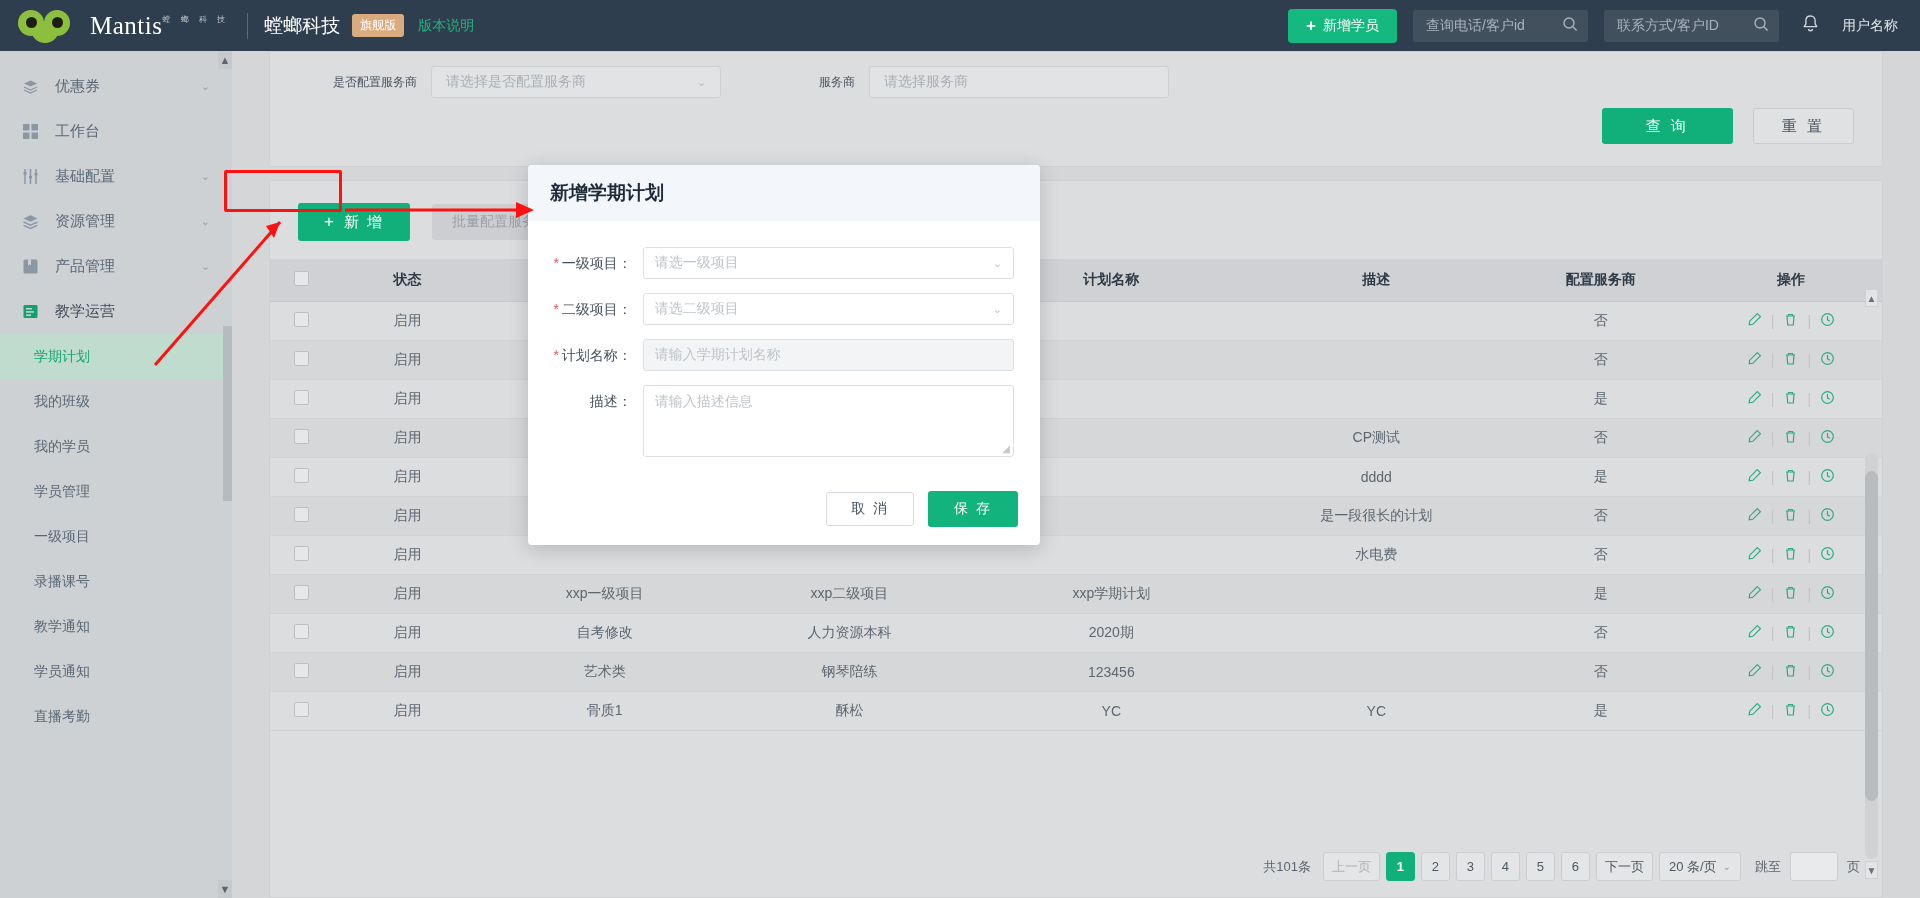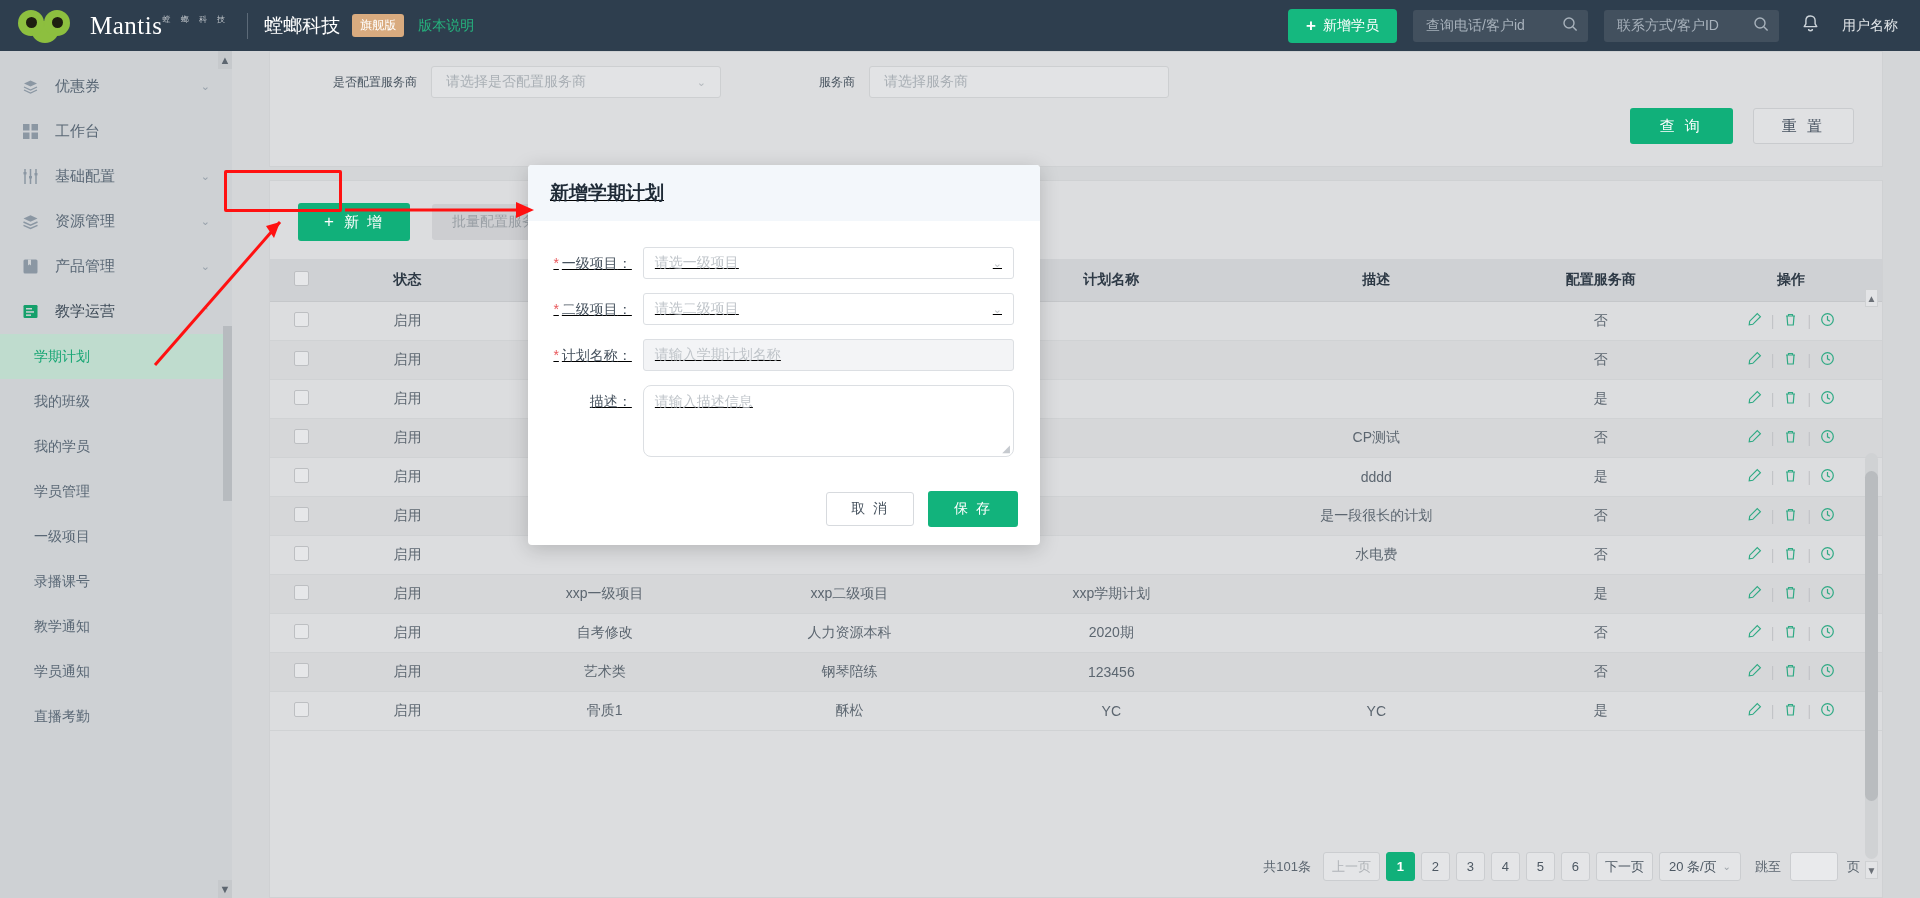--- a/index.html
+++ b/index.html
@@ -95,21 +95,21 @@
     margin-left: 14px; height: 32px; background: #e2e3e5; border: 1px solid #cdcfd1;
     border-radius: 3px; display: flex; align-items: center; padding: 0 14px;
     color: #a9afb5; font-size: 14px;
   }
   .f-field.w1 { width: 290px; }
   .f-field.w2 { width: 300px; }
   .f-field .caret { margin-left: auto; color: #b3b8bd; font-size: 11px; }
   .f-buttons { position: absolute; right: 28px; top: 56px; display: flex; align-items: center; }
   .btn-primary {
     background: #11b07a; color: #fff; border: none; border-radius: 3px;
-    height: 36px; padding: 0 30px; font-size: 15px; letter-spacing: 3px;
+    height: 36px; padding: 0 44px; font-size: 15px; letter-spacing: 3px;
     cursor: pointer; font-family: inherit;
   }
   .btn-ghost {
     margin-left: 20px; background: #e0e1e3; color: #465260; border: 1px solid #c9cbce;
     border-radius: 3px; height: 36px; padding: 0 28px; font-size: 15px; letter-spacing: 3px;
     cursor: pointer; font-family: inherit;
   }
 
   .table-panel {
     position: absolute; left: 37px; top: 129px; width: 1614px; height: 718px;
@@ -178,21 +178,20 @@
     position: absolute; right: 4px; width: 13px; height: 18px; background: #e3e4e6;
     border: 1px solid #cfd1d3; display: flex; align-items: center; justify-content: center;
     font-size: 10px; color: #6b7077; cursor: pointer;
   }
 
   
   .modal {
     position: absolute; left: 528px; top: 165px; width: 512px; height: 380px;
     background: #fff; border-radius: 4px; box-shadow: 0 4px 20px rgba(0,0,0,.18);
     z-index: 40;
-    text-decoration: underline;
   }
   .modal-head {
     height: 56px; background: #f3f7fb; border-radius: 4px 4px 0 0;
     display: flex; align-items: center; padding-left: 22px;
     font-size: 19px; font-weight: bold; color: #1f2b37;
   }
   .modal-body { padding: 26px 26px 0 0; }
   .fm-row { display: flex; align-items: flex-start; margin-bottom: 14px; }
   .fm-label {
     width: 108px; text-align: right; font-size: 14px; color: #46525e;
@@ -201,21 +200,21 @@
   .fm-label .req { color: #e8565a; margin-right: 3px; }
   .fm-input {
     margin-left: 11px; width: 385px; height: 32px; border: 1px solid #dcdfe3;
     border-radius: 3px; background: #fff; display: flex; align-items: center;
     padding: 0 11px; color: #bfc4c9; font-size: 14px;
   }
   .fm-input.filled { background: #f3f4f6; }
   .fm-input .caret { margin-left: auto; color: #c0c4c9; font-size: 11px; }
   .fm-textarea {
     margin-left: 11px; width: 385px; height: 72px; border: 1px solid #dcdfe3;
-    border-radius: 8px; background: #fff; padding: 7px 11px; color: #bfc4c9;
+    border-radius: 3px; background: #fff; padding: 7px 11px; color: #bfc4c9;
     font-size: 14px; position: relative;
   }
   .fm-textarea .grip {
     position: absolute; right: 3px; bottom: 2px; color: #c6cacf; font-size: 10px;
   }
   .modal-foot {
     position: absolute; right: 0; bottom: 0; width: 100%; height: 72px;
     display: flex; align-items: center; justify-content: flex-end; padding-right: 22px;
   }
   .btn-cancel {

